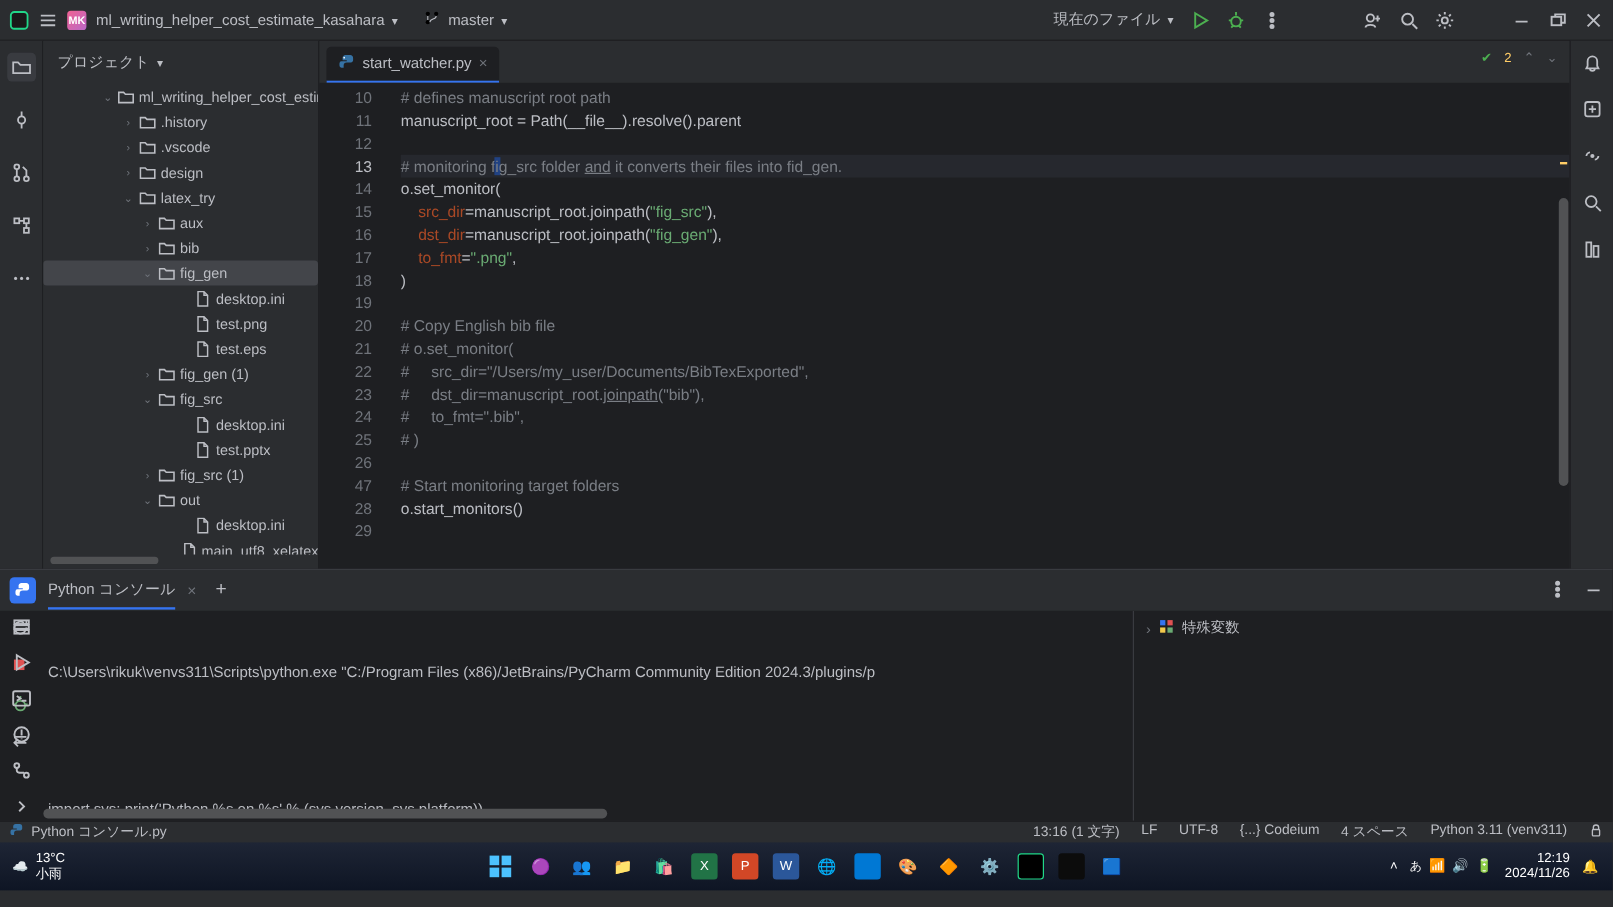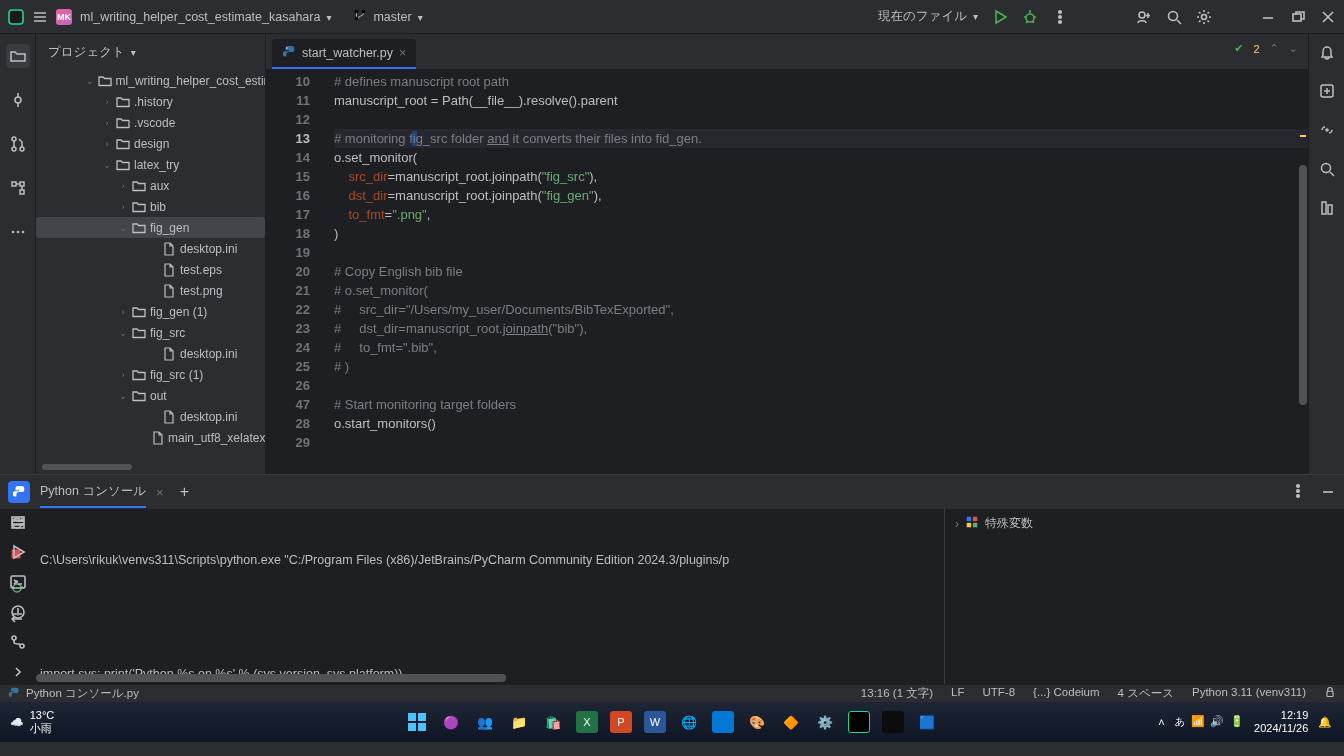--- a/index.html
+++ b/index.html
@@ -231,21 +231,20 @@
       width: 6px;
       height: 2px;
       background: #ffcc66;
     }
     .gutter {
       width: 58px;
       text-align: right;
       color: #6f737a;
       padding: 2px 14px 0 16px;
       user-select: none;
-      font-weight: bold;
     }
     .gutter .ln { height: 19px; }
     .gutter .ln.cur { color: #bcbec4; }
     .code {
       flex: 1;
       padding: 2px 0 0 10px;
       white-space: pre;
       color: #bcbec4;
     }
     .code .line { height: 19px; display: block; }
@@ -666,30 +665,30 @@
             </span>
             <span>desktop.ini</span>
           </div>
           <div class="tree-item" style="padding-left: 112px;">
             <span class="tree-chev"></span>
             <span class="file-ic">
               <svg width="12" height="14" viewBox="0 0 12 14" fill="none" stroke="#bcbec4" stroke-width="1.2">
                 <path d="M2 1h5l3 3v9H2zM7 1v3h3"></path>
               </svg>
             </span>
-            <span>test.eps</span>
+            <span>test.png</span>
           </div>
           <div class="tree-item" style="padding-left: 112px;">
             <span class="tree-chev"></span>
             <span class="file-ic">
               <svg width="12" height="14" viewBox="0 0 12 14" fill="none" stroke="#bcbec4" stroke-width="1.2">
                 <path d="M2 1h5l3 3v9H2zM7 1v3h3"></path>
               </svg>
             </span>
-            <span>test.png</span>
+            <span>test.eps</span>
           </div>
           <div class="tree-item" style="padding-left: 82px;">
             <span class="tree-chev">›</span>
             <span class="folder-ic">
               <svg width="14" height="12" viewBox="0 0 14 12" fill="none" stroke="#bcbec4" stroke-width="1.3">
                 <path d="M1 2h4l1.5 1.5H13v7H1z"></path>
               </svg>
             </span>
             <span>fig_gen (1)</span>
           </div>
@@ -703,20 +702,29 @@
             <span>fig_src</span>
           </div>
           <div class="tree-item" style="padding-left: 112px;">
             <span class="tree-chev"></span>
             <span class="file-ic">
               <svg width="12" height="14" viewBox="0 0 12 14" fill="none" stroke="#bcbec4" stroke-width="1.2">
                 <path d="M2 1h5l3 3v9H2zM7 1v3h3"></path>
               </svg>
             </span>
             <span>desktop.ini</span>
+          </div>
+          <div class="tree-item" style="padding-left: 112px;">
+            <span class="tree-chev"></span>
+            <span class="file-ic">
+              <svg width="12" height="14" viewBox="0 0 12 14" fill="none" stroke="#bcbec4" stroke-width="1.2">
+                <path d="M2 1h5l3 3v9H2zM7 1v3h3"></path>
+              </svg>
+            </span>
+            <span>test.pptx</span>
           </div>
           <div class="tree-item" style="padding-left: 82px;">
             <span class="tree-chev">›</span>
             <span class="folder-ic">
               <svg width="14" height="12" viewBox="0 0 14 12" fill="none" stroke="#bcbec4" stroke-width="1.3">
                 <path d="M1 2h4l1.5 1.5H13v7H1z"></path>
               </svg>
             </span>
             <span>fig_src (1)</span>
           </div>

